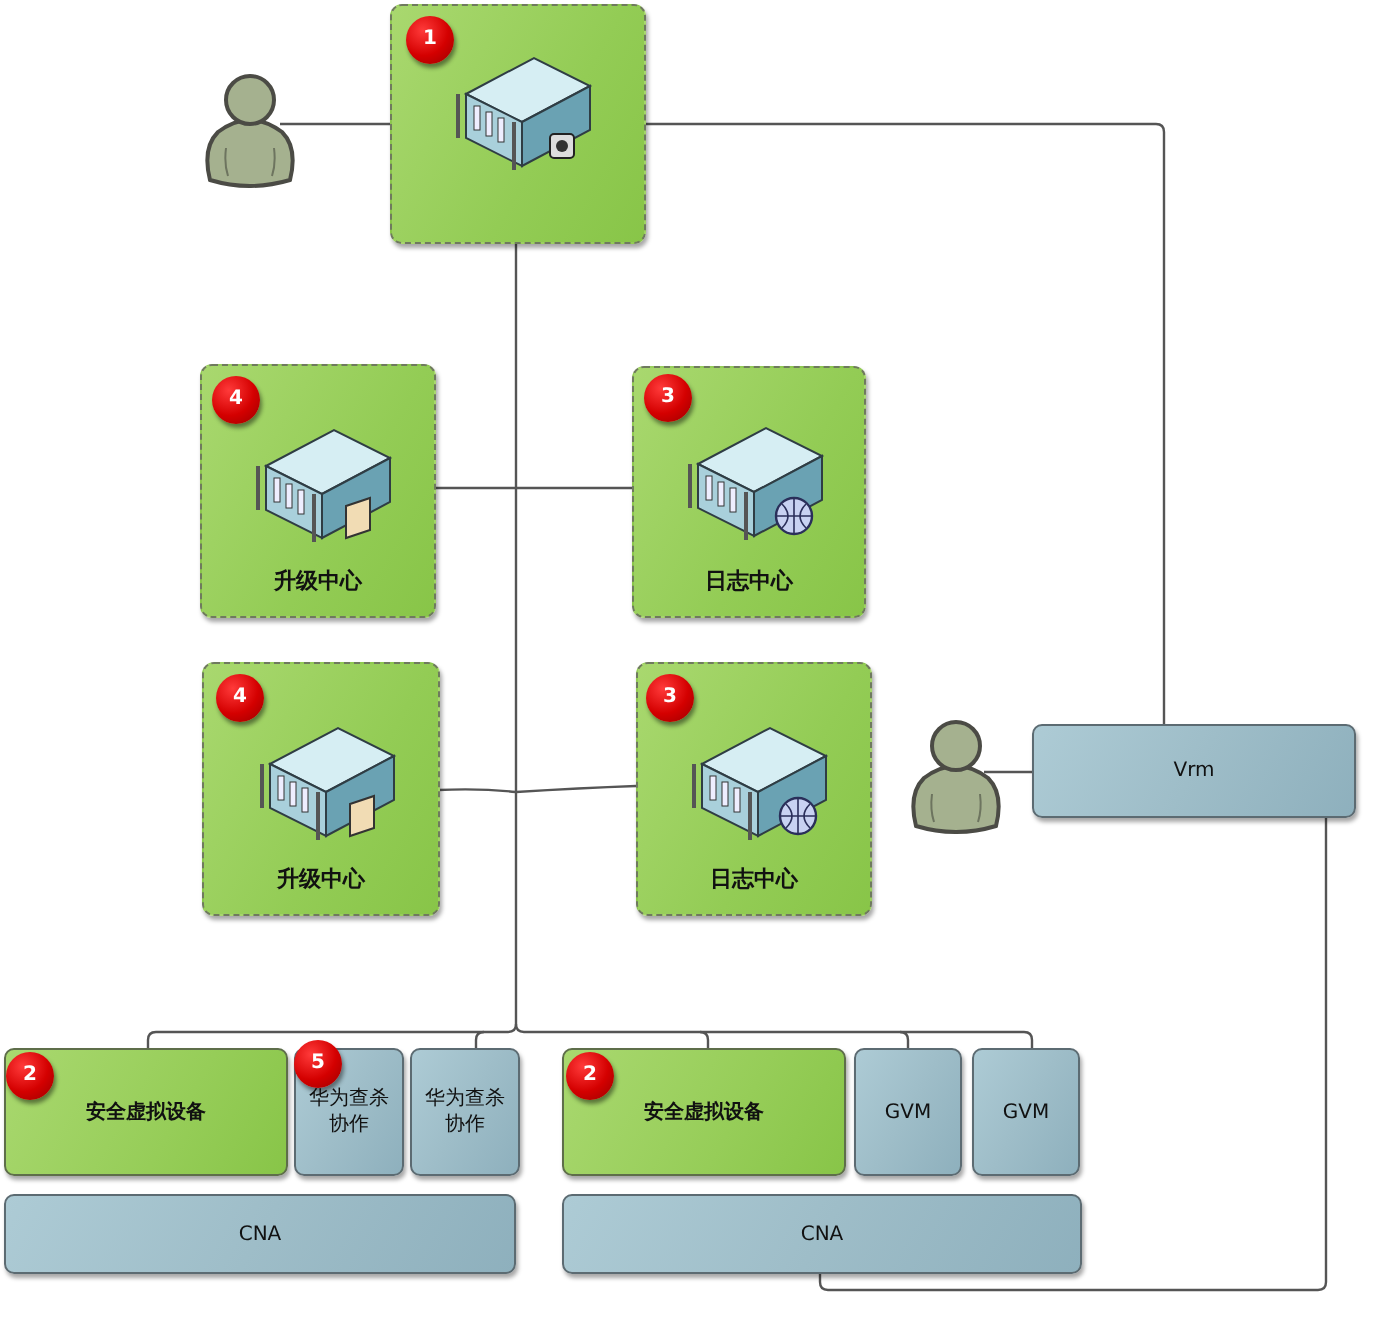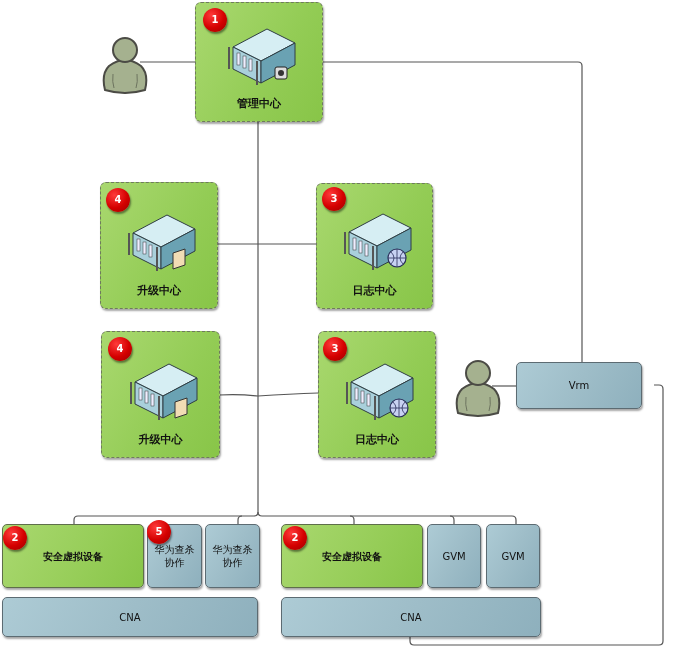--- a/index.html
+++ b/index.html
@@ -80,21 +80,20 @@
     <polygon points="14,26 48,8 76,22 42,40" fill="#d6eef3" stroke="#2f3d44" stroke-width="1"></polygon>
     <polygon points="14,26 42,40 42,62 14,48" fill="#a9d0db" stroke="#2f3d44" stroke-width="1"></polygon>
     <polygon points="42,40 76,22 76,44 42,62" fill="#6aa2b3" stroke="#2f3d44" stroke-width="1"></polygon>
     <rect x="18" y="32" width="3" height="12" fill="#eef" stroke="#333" stroke-width=".5"></rect>
     <rect x="24" y="35" width="3" height="12" fill="#eef" stroke="#333" stroke-width=".5"></rect>
     <rect x="30" y="38" width="3" height="12" fill="#eef" stroke="#333" stroke-width=".5"></rect>
     <path d="M10 26 V48 M38 40 V64" stroke="#555" stroke-width="2"></path>
     <rect x="56" y="46" width="12" height="12" rx="2" fill="#ddd" stroke="#222" stroke-width="1"></rect>
     <circle cx="62" cy="52" r="3" fill="#333"></circle>
   </svg>
-  <div class="label">管理中心</div>
 </div>
 
 <div class="node" style="left:100px;top:182px;width:118px;height:127px;">
   <div class="badge" style="left:5px;top:5px;">4</div>
   <svg class="server" style="top:24px;" viewBox="0 0 80 68">
     <polygon points="14,26 48,8 76,22 42,40" fill="#d6eef3" stroke="#2f3d44" stroke-width="1"></polygon>
     <polygon points="14,26 42,40 42,62 14,48" fill="#a9d0db" stroke="#2f3d44" stroke-width="1"></polygon>
     <polygon points="42,40 76,22 76,44 42,62" fill="#6aa2b3" stroke="#2f3d44" stroke-width="1"></polygon>
     <rect x="18" y="32" width="3" height="12" fill="#eef" stroke="#333" stroke-width=".5"></rect>
     <rect x="24" y="35" width="3" height="12" fill="#eef" stroke="#333" stroke-width=".5"></rect>
@@ -145,21 +144,21 @@
     <rect x="18" y="32" width="3" height="12" fill="#eef" stroke="#333" stroke-width=".5"></rect>
     <rect x="24" y="35" width="3" height="12" fill="#eef" stroke="#333" stroke-width=".5"></rect>
     <rect x="30" y="38" width="3" height="12" fill="#eef" stroke="#333" stroke-width=".5"></rect>
     <path d="M10 26 V48 M38 40 V64" stroke="#555" stroke-width="2"></path>
     <circle cx="62" cy="52" r="9" fill="#c8d2f2" stroke="#2a2f5a" stroke-width="1.2"></circle>
     <path d="M53 52 H71 M62 43 V61 M56 46 Q62 52 56 58 M68 46 Q62 52 68 58" fill="none" stroke="#2a2f5a" stroke-width=".8"></path>
   </svg>
   <div class="label">日志中心</div>
 </div>
 
-<div class="box" style="left:516px;top:362px;width:126px;height:47px;">
+<div class="box" style="left:516px;top:362px;width:162px;height:47px;">
   <span>Vrm</span>
 </div>
 
 <div class="box green" style="left:2px;top:524px;width:142px;height:64px;">
   <span>安全虚拟设备</span>
 </div>
 <div class="badge" style="left:3px;top:526px;">2</div>
 
 <div class="box" style="left:147px;top:524px;width:55px;height:64px;">
   <span style="width:44px;">华为查杀协作</span>

